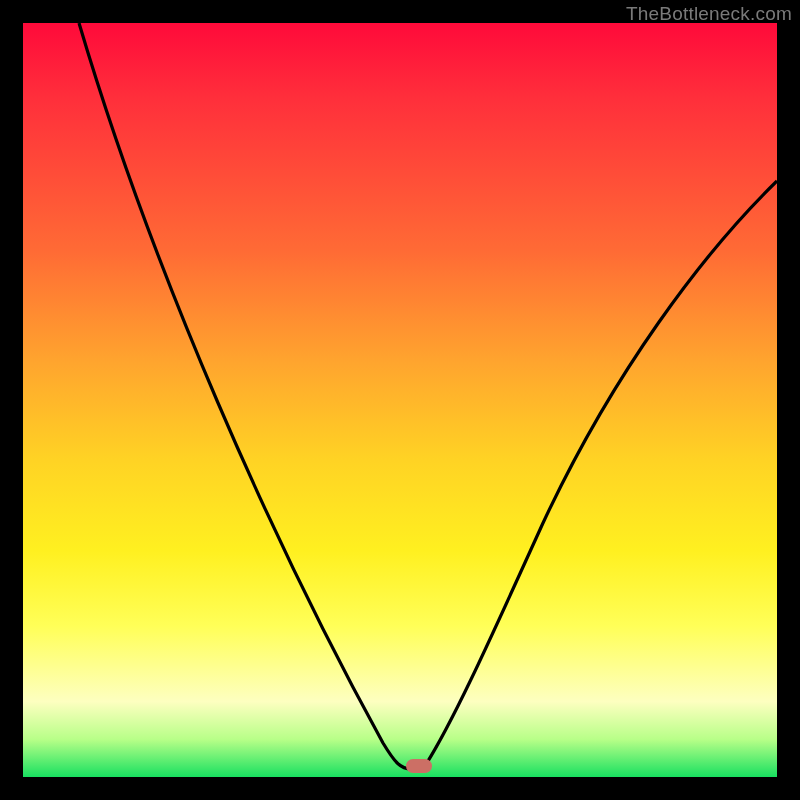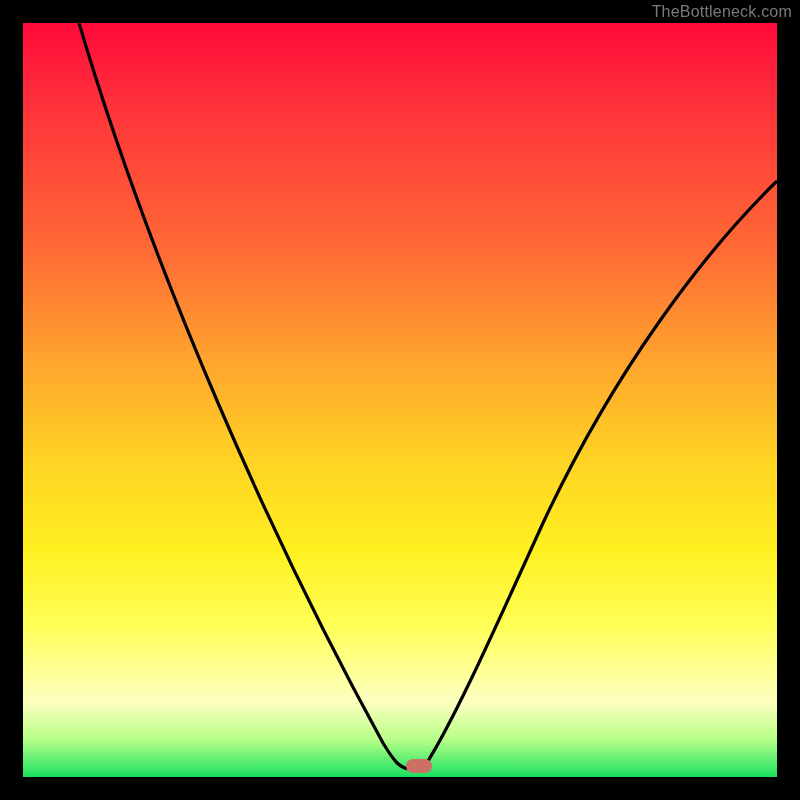--- a/index.html
+++ b/index.html
@@ -52,21 +52,21 @@
     height: 14px;
     border-radius: 7px;
     background: #cc6f65;
     transform: translate(-50%, -50%);
   }
   .watermark {
     position: absolute;
     top: 3px;
     right: 8px;
     color: #7a7a7a;
-    font-size: 16px;
+    font-size: 19px;
     letter-spacing: 0.2px;
     user-select: none;
   }
 </style>
 </head>
 <body>
 
 <div class="stage">
 
   <div class="plot">

